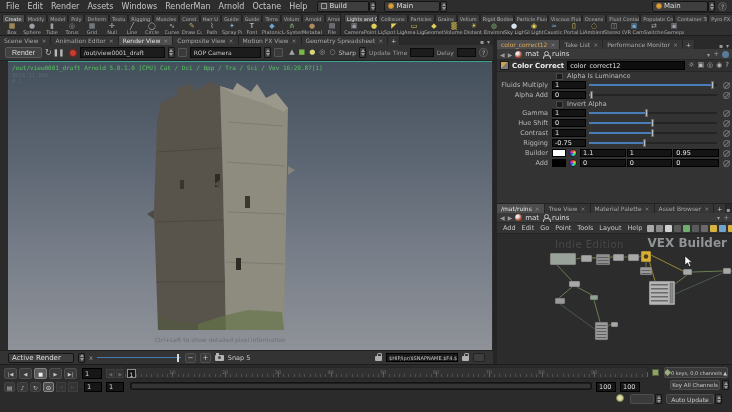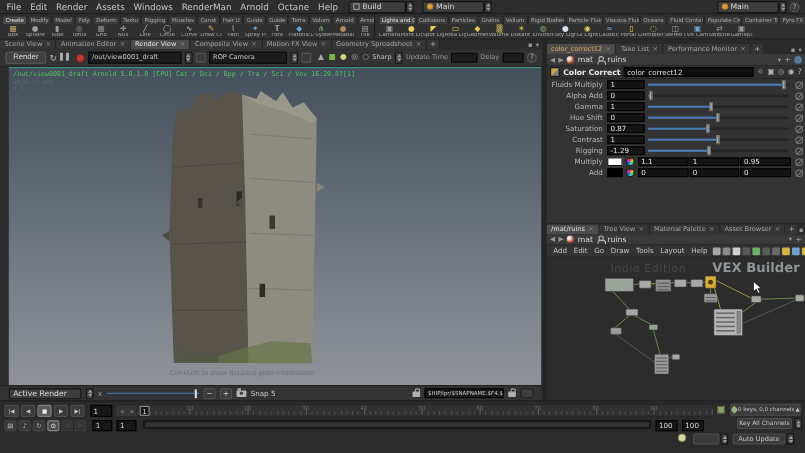--- a/index.html
+++ b/index.html
@@ -647,40 +647,48 @@
   <span id="headericons" style="display:flex;gap:3px">
       <span class="hic">☼</span>
       <span class="hic">▣</span>
       <span class="hic">◎</span>
       <span class="hic">◉</span>
       <span class="hic">?</span>
     </span>
 </div>
 
 <div class="params" id="params">
+    <div class="prow chk">
+      <span class="pcheck"></span>
+      <span class="pchecklabel">Alpha Is Luminance</span>
+    </div>
     <div class="prow">
       <span class="plabel">Fluids Multiply</span>
       <span class="pfield val">1</span>
       <span class="slider">
         <span class="strk"></span>
         <span class="sfill" style="width: 97%;"></span>
         <span class="shandle" style="left: calc(97% - 2px);"></span>
       </span>
       <span class="preset"></span>
     </div>
     <div class="prow">
       <span class="plabel">Alpha Add</span>
       <span class="pfield val">0</span>
       <span class="slider">
         <span class="strk"></span>
         <span class="sfill" style="width: 2%;"></span>
         <span class="shandle" style="left: calc(2% - 2px);"></span>
       </span>
       <span class="preset"></span>
     </div>
+    <div class="prow chk">
+      <span class="pcheck"></span>
+      <span class="pchecklabel">Invert Alpha</span>
+    </div>
     <div class="prow">
       <span class="plabel">Gamma</span>
       <span class="pfield val">1</span>
       <span class="slider">
         <span class="strk"></span>
         <span class="sfill" style="width: 45%;"></span>
         <span class="shandle" style="left: calc(45% - 2px);"></span>
       </span>
       <span class="preset"></span>
     </div>
@@ -688,51 +696,41 @@
       <span class="plabel">Hue Shift</span>
       <span class="pfield val">0</span>
       <span class="slider">
         <span class="strk"></span>
         <span class="sfill" style="width: 50%;"></span>
         <span class="shandle" style="left: calc(50% - 2px);"></span>
       </span>
       <span class="preset"></span>
     </div>
     <div class="prow">
-      <span class="plabel">Saturation</span>
-      <span class="pfield val">0.87</span>
-      <span class="slider">
-        <span class="strk"></span>
-        <span class="sfill" style="width: 43%;"></span>
-        <span class="shandle" style="left: calc(43% - 2px);"></span>
-      </span>
-      <span class="preset"></span>
-    </div>
-    <div class="prow">
       <span class="plabel">Contrast</span>
       <span class="pfield val">1</span>
       <span class="slider">
         <span class="strk"></span>
         <span class="sfill" style="width: 50%;"></span>
         <span class="shandle" style="left: calc(50% - 2px);"></span>
       </span>
       <span class="preset"></span>
     </div>
     <div class="prow">
       <span class="plabel">Rigging</span>
-      <span class="pfield val">-1.29</span>
+      <span class="pfield val">-0.75</span>
       <span class="slider">
         <span class="strk"></span>
         <span class="sfill" style="width: 44%;"></span>
         <span class="shandle" style="left: calc(44% - 2px);"></span>
       </span>
       <span class="preset"></span>
     </div>
     <div class="prow">
-      <span class="plabel">Multiply</span>
+      <span class="plabel">Builder</span>
       <span class="pswatch" style="background: rgb(255, 255, 255);"></span>
       <span class="pwheel"></span>
       <span class="pfield c3">1.1</span>
       <span class="pfield c3">1</span>
       <span class="pfield c3">0.95</span>
       <span class="preset"></span>
     </div>
     <div class="prow">
       <span class="plabel">Add</span>
       <span class="pswatch" style="background: rgb(0, 0, 0);"></span>
@@ -775,21 +773,21 @@
   <span>ruins</span>
   <span class="grow"></span>
   <span style="font-size:6px;color:#999">▾</span>
   <span style="font-size:7px;color:#999">+</span>
 </div>
 <div class="netmenu">
   <span id="netmenus" style="display:flex">
       <span class="nm">Add</span>
       <span class="nm">Edit</span>
       <span class="nm">Go</span>
-      <span class="nm">Draw</span>
+      <span class="nm">Point</span>
       <span class="nm">Tools</span>
       <span class="nm">Layout</span>
       <span class="nm">Help</span>
     </span>
   <span class="grow"></span>
   <span id="neticons" style="display:flex;gap:2px">
       <span class="nic" style="background: rgb(168, 168, 168);"></span>
       <span class="nic" style="background: rgb(138, 138, 138);"></span>
       <span class="nic" style="background: rgb(208, 208, 208);"></span>
       <span class="nic" style="background: rgb(90, 90, 90);"></span>

